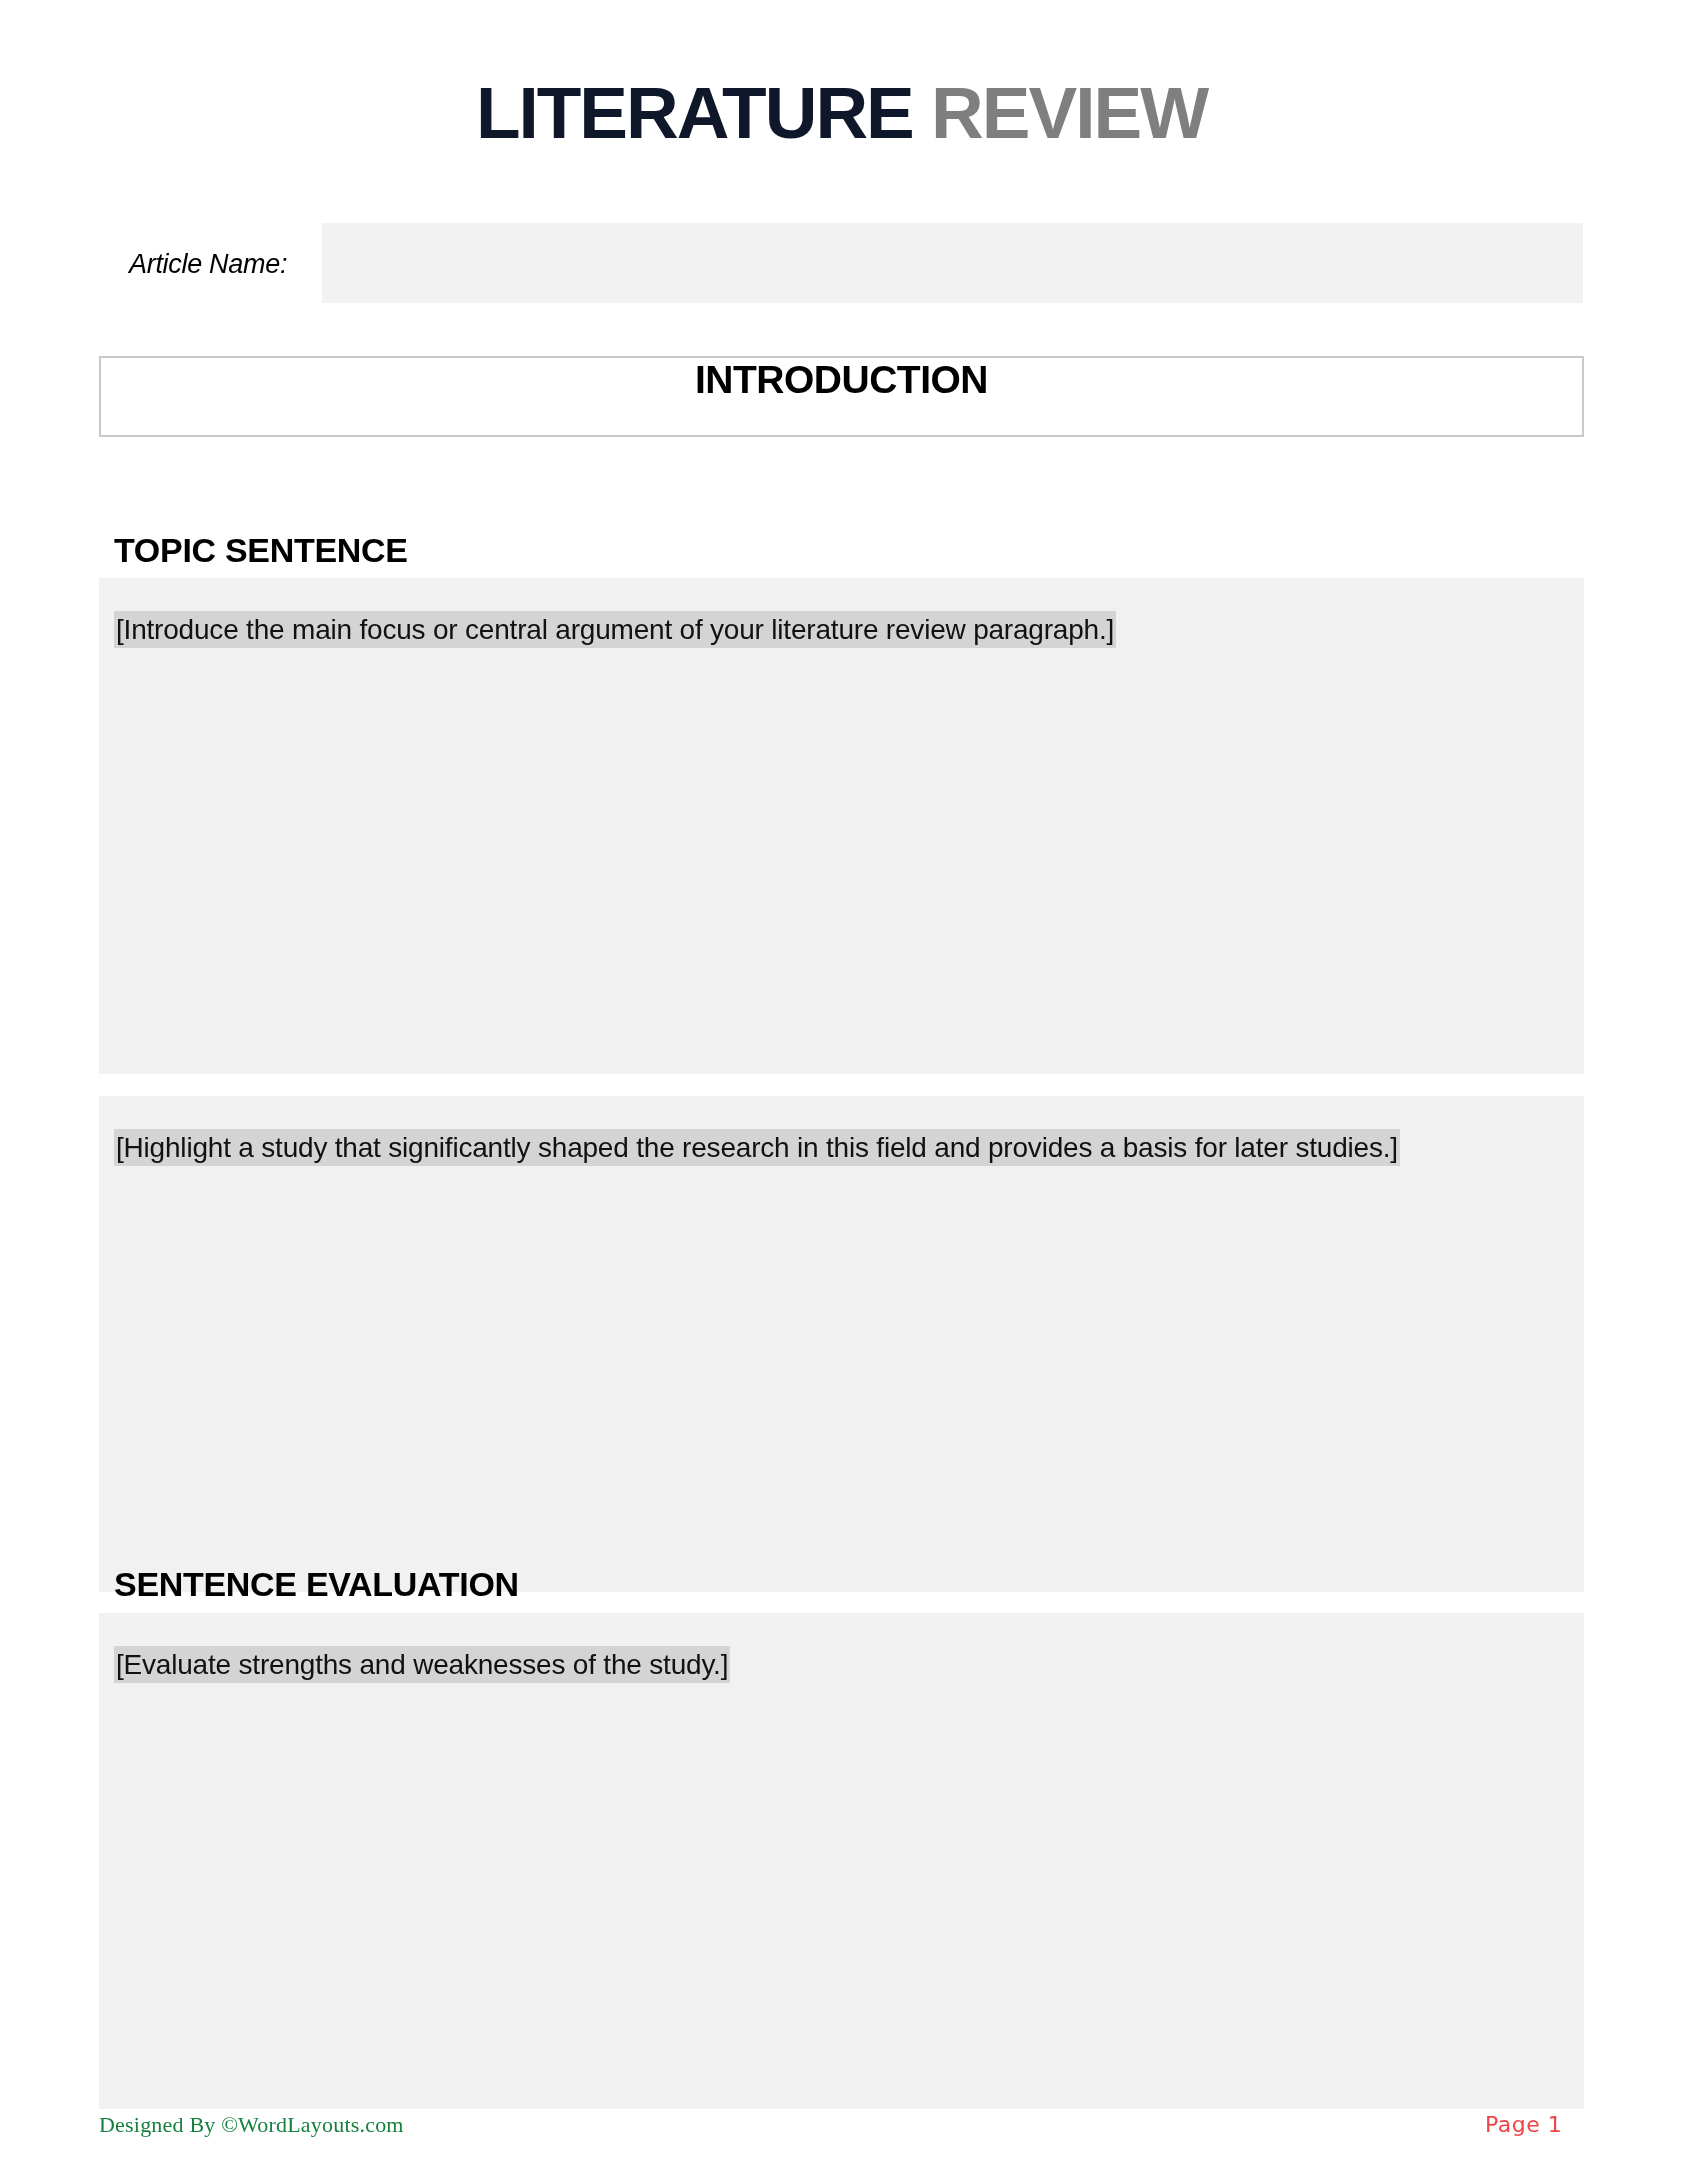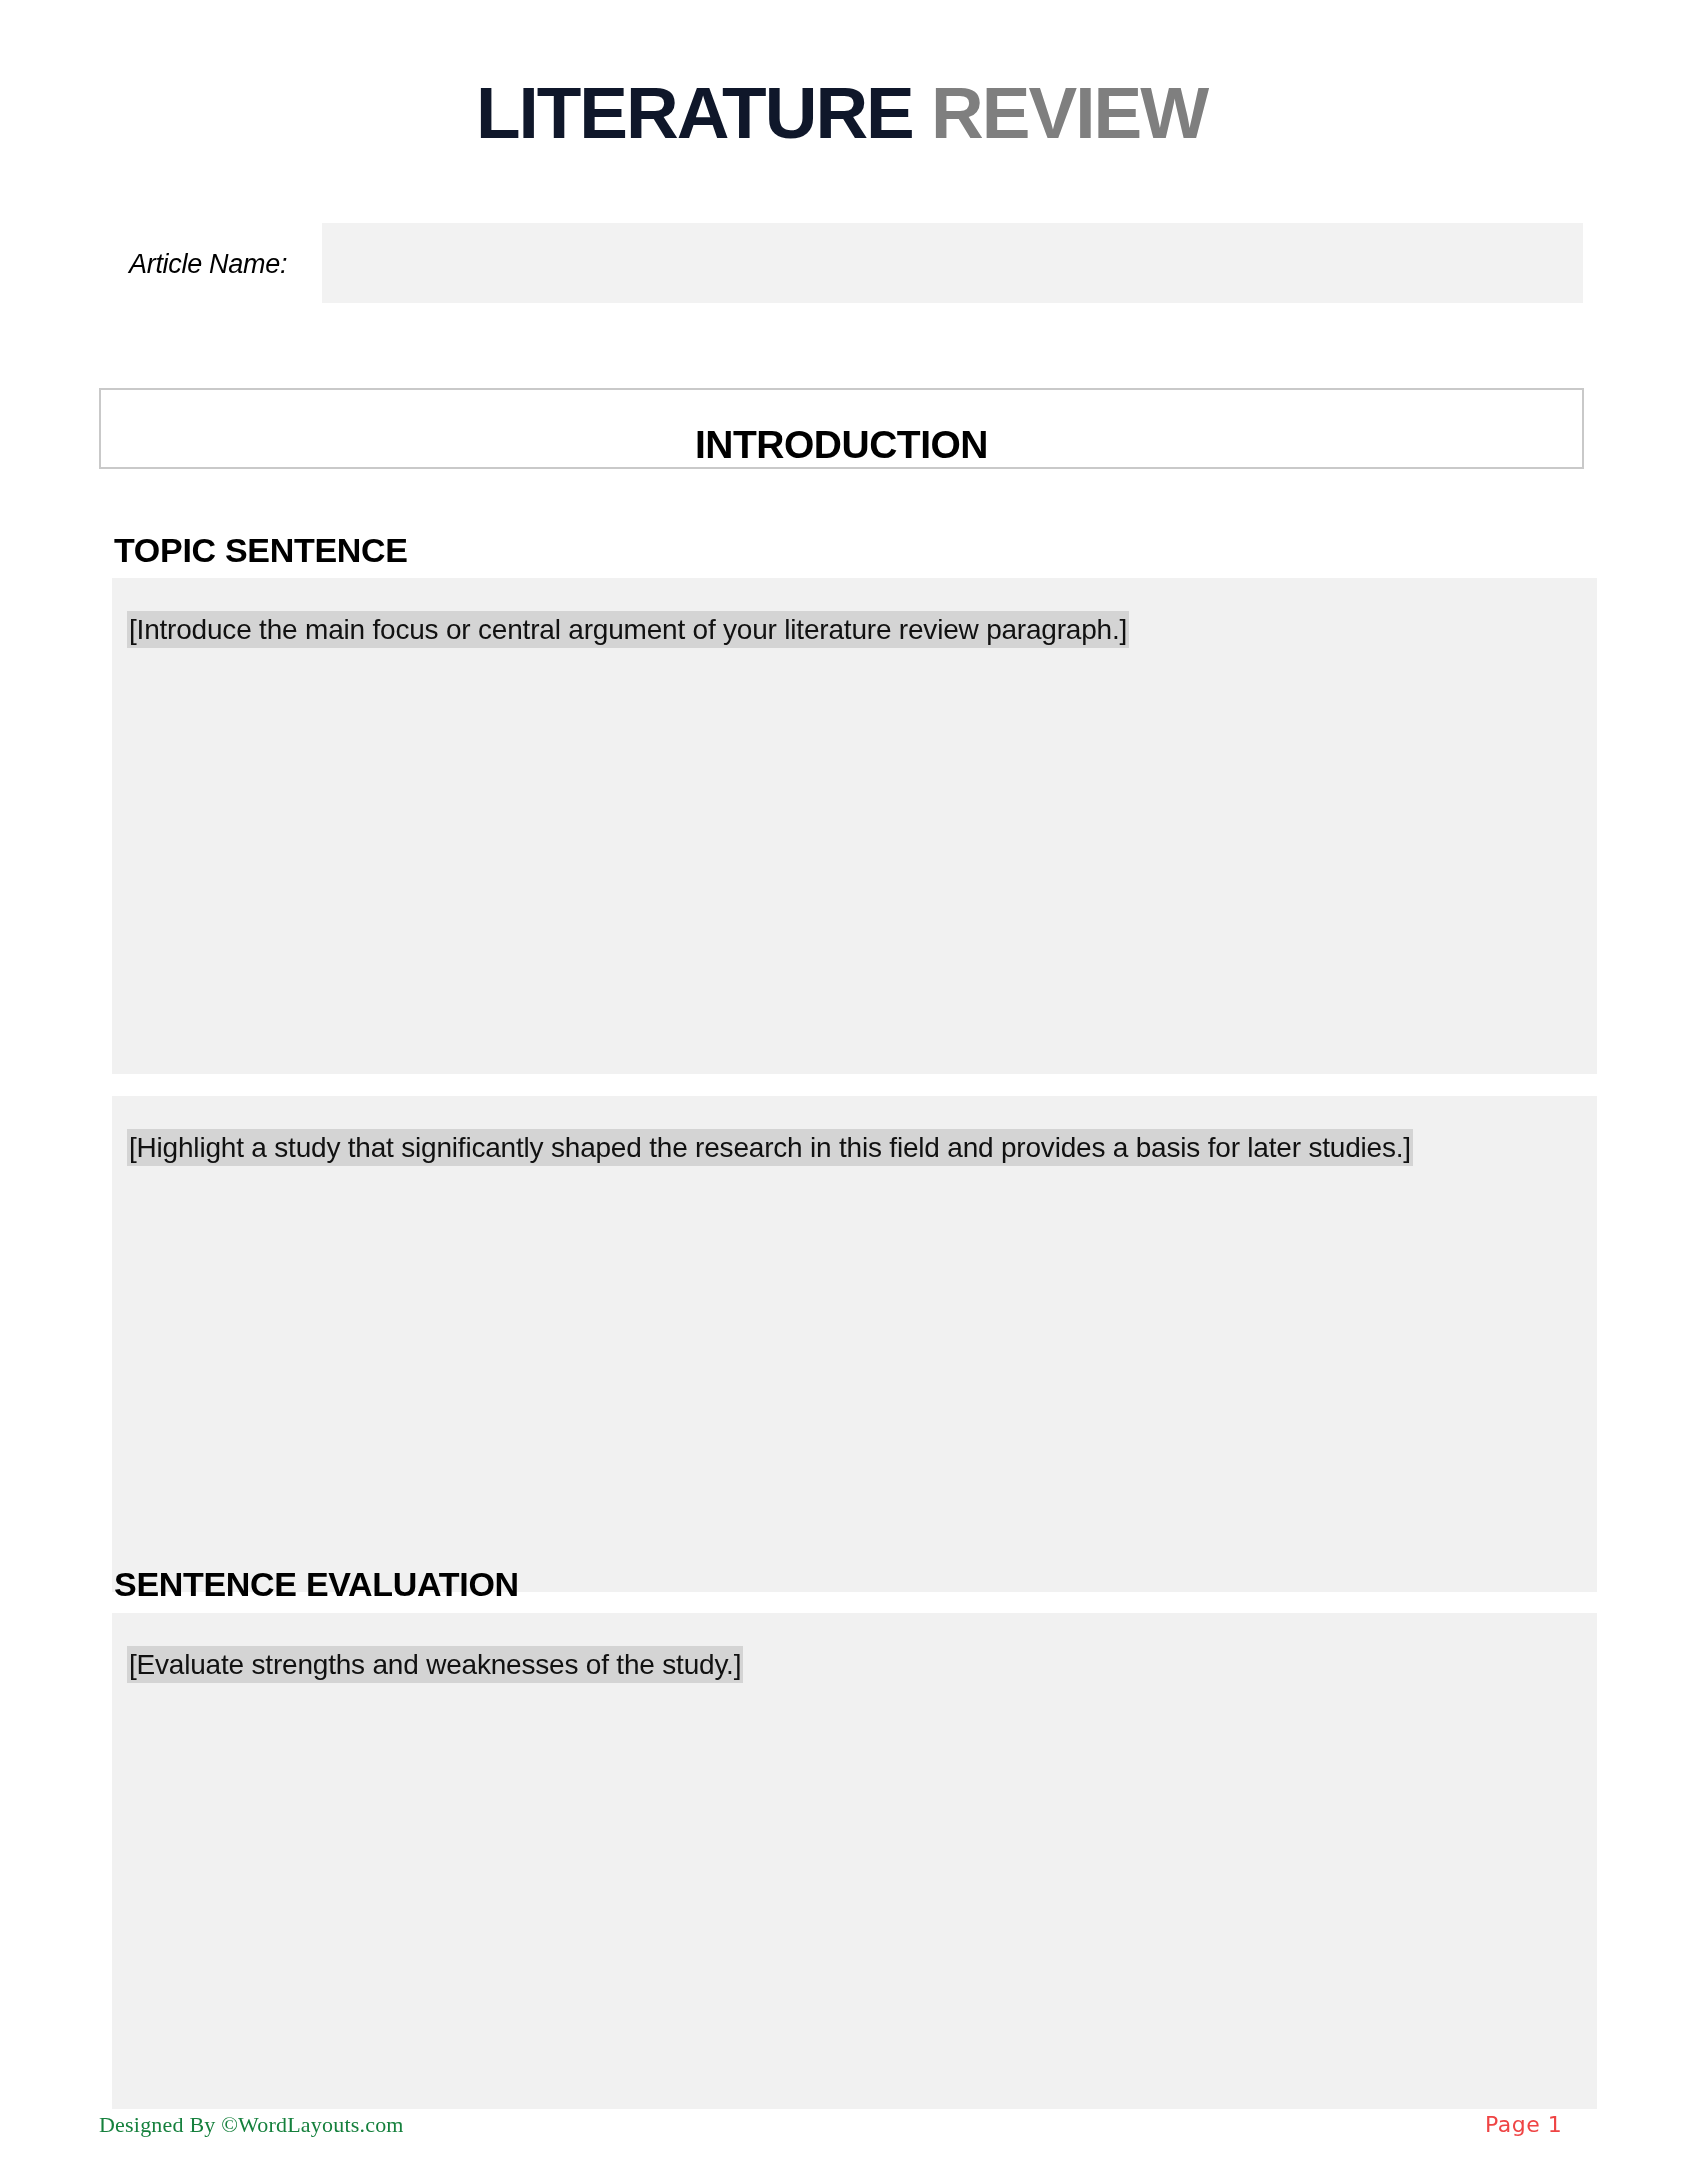--- a/index.html
+++ b/index.html
@@ -20,35 +20,35 @@
     position: absolute; left: 129px; top: 246px; font-size: 27px; line-height: 36px;
     font-family: "Liberation Sans", sans-serif; letter-spacing: -0.3px; font-style: italic;
   }
   .article-field {
     position: absolute; left: 322px; top: 223px; width: 1261px; height: 80px;
     background: #f2f2f2; border: none; outline: none; box-sizing: border-box;
     font-size: 27px; padding: 0 14px; font-family: "Liberation Sans", sans-serif;
   }
 
   .intro-box {
-    position: absolute; left: 99px; top: 388px; width: 1485px; height: 81px;
+    position: absolute; left: 99px; top: 356px; width: 1485px; height: 81px;
     box-sizing: border-box; border: 2px solid #c9c9c9; background: #fff;
-    display: flex; align-items: flex-end; justify-content: center;
+    display: flex; align-items: flex-start; justify-content: center;
   }
   .intro-box span {
     font-size: 39px; font-weight: bold; letter-spacing: -0.5px;
     font-family: "Liberation Sans", sans-serif;
   }
 
   .section-heading {
     position: absolute; left: 114px; font-size: 34px; font-weight: bold; line-height: 40px;
     font-family: "Liberation Sans", sans-serif; letter-spacing: -0.3px; white-space: nowrap;
   }
   .section-box {
-    position: absolute; left: 112px; width: 1485px; height: 496px;
+    position: absolute; left: 99px; width: 1485px; height: 496px;
     background: #f1f1f1;
   }
   .placeholder {
     position: absolute; left: 15px; top: 33px; height: 37px;
     background: #d4d4d4; font-size: 28px; line-height: 37px; padding: 0 2px;
     white-space: nowrap; font-family: "Liberation Sans", sans-serif; letter-spacing: -0.2px;
     color: #111;
   }
 
   .footer-left {

